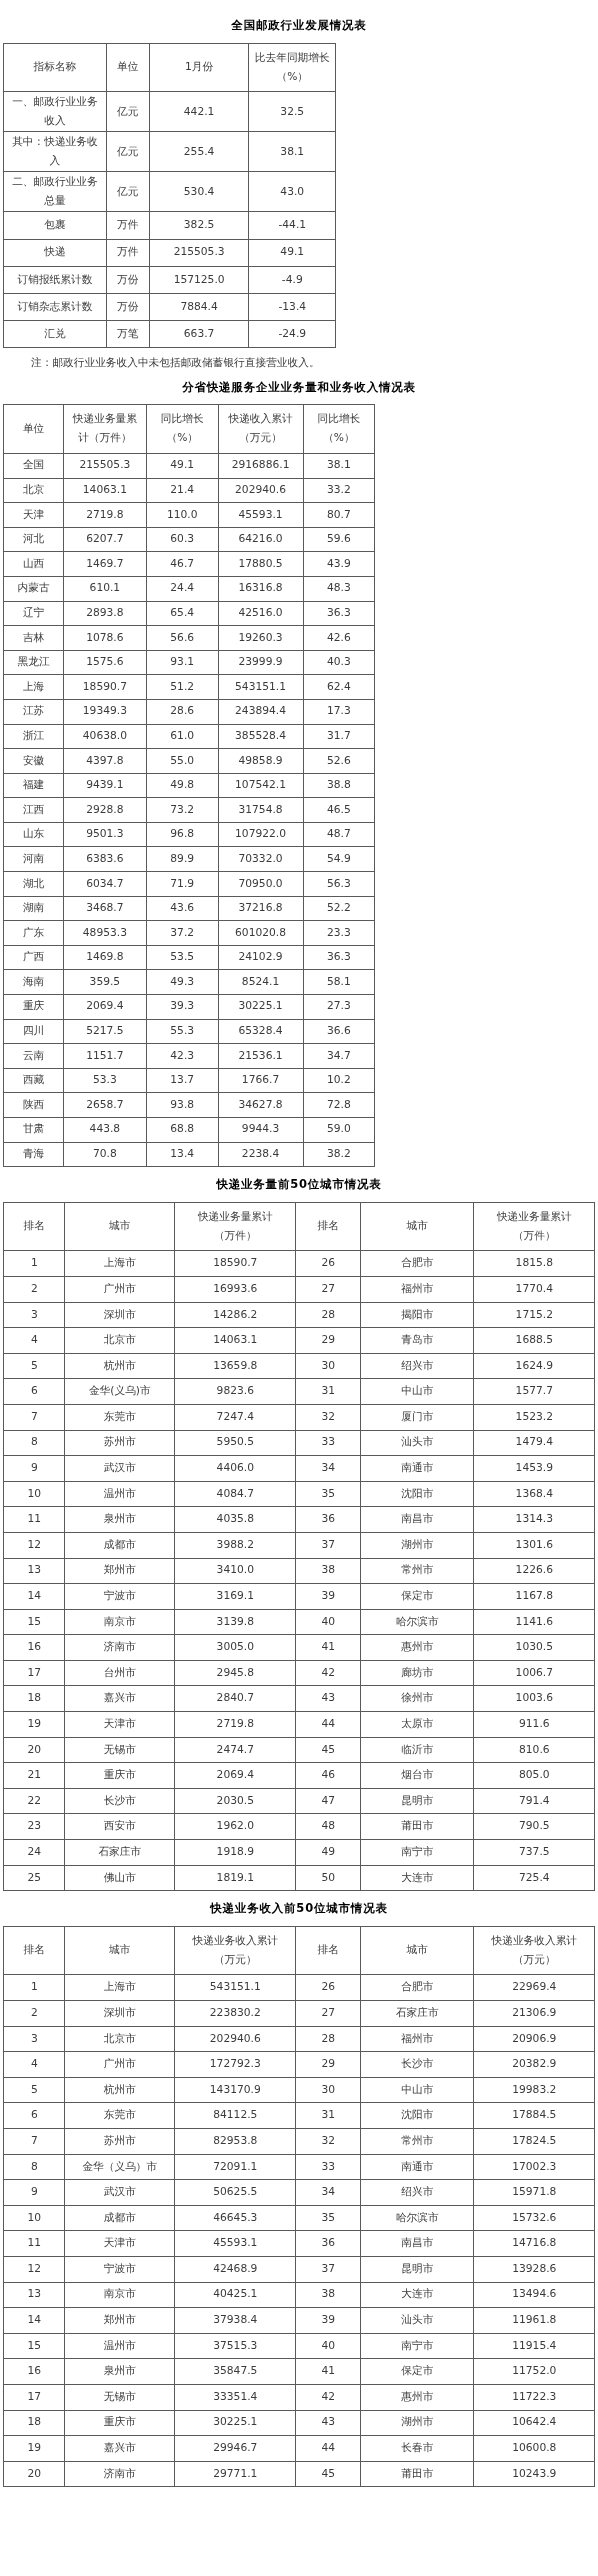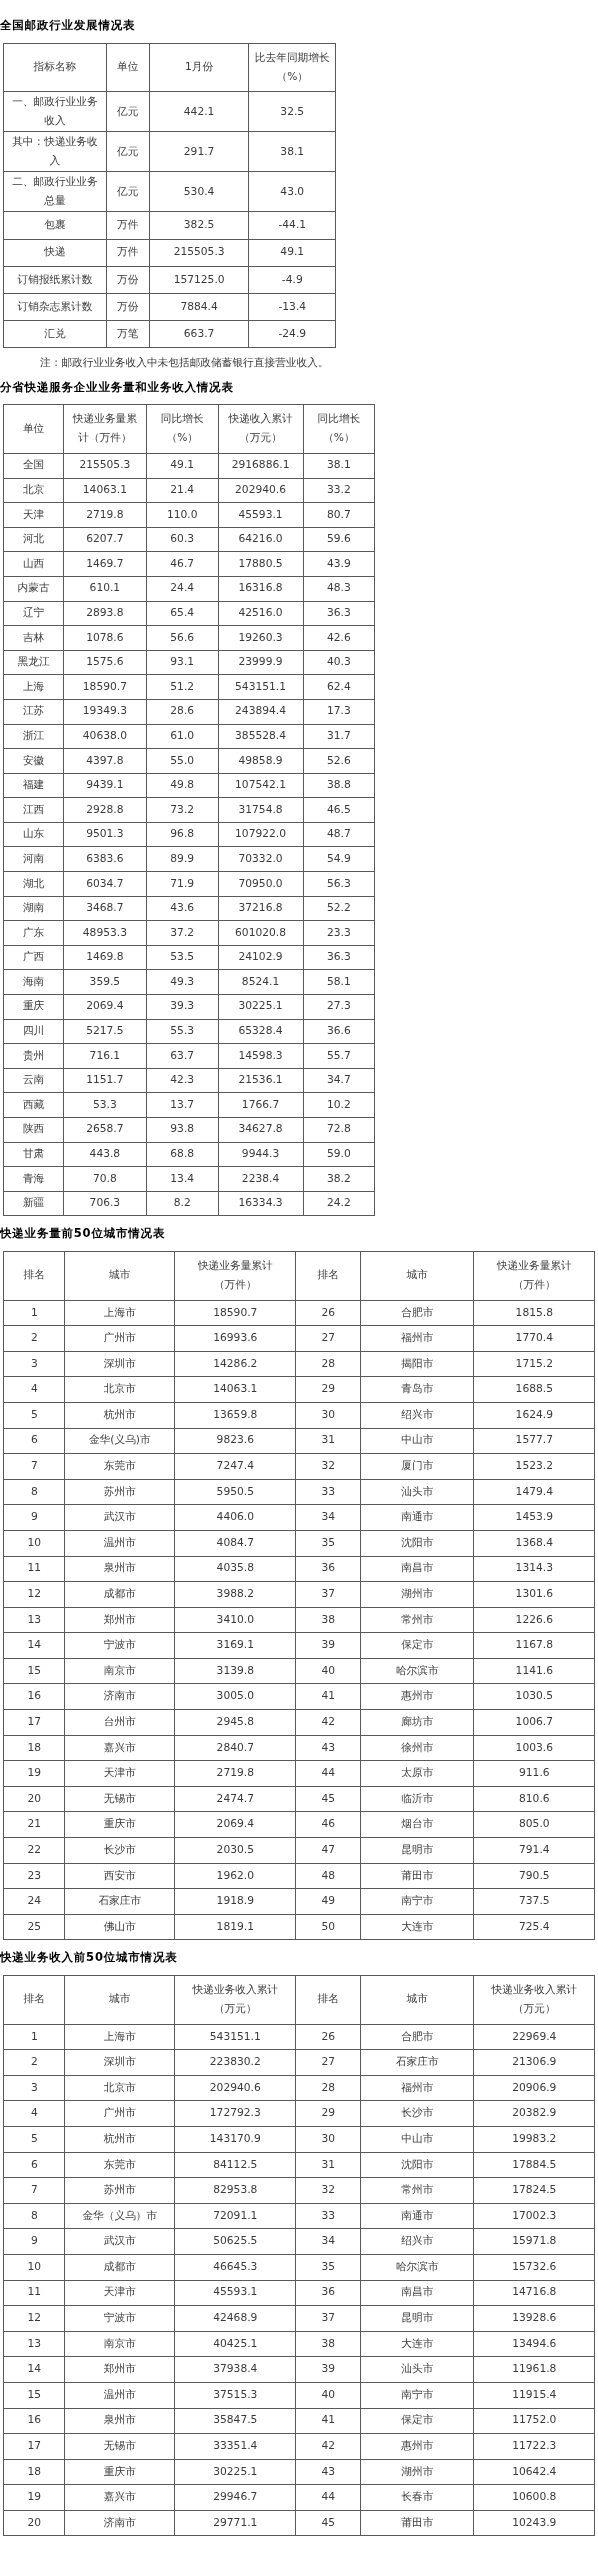--- a/index.html
+++ b/index.html
@@ -4,21 +4,21 @@
 <style>
   html,body{margin:0;padding:0;background:#ffffff;}
   body{
     width:598px;
     font-family:"DejaVu Sans","Liberation Sans",sans-serif;
     color:#3a3a3a;
     -webkit-font-smoothing:none;
   }
   .page{width:598px;padding-top:8.2px;}
   .tbl-title{
-    text-align:left;
+    text-align:center;
     font-size:11.5px;
     font-weight:bold;
     color:#000;
     margin:9.8px 0 9.8px 0;
     letter-spacing:0.8px;
   }
   table{
     border-collapse:collapse;
     table-layout:fixed;
     margin-left:3.3px;
@@ -44,21 +44,21 @@
   .t2 th{height:46px;}
   .t2 td{height:22px;}
   
   .t50{width:526px;}
   .t50 th{height:46px;}
   .t50 td{height:23px;}
   .note{
     font-size:10.7px;
     color:#3a3a3a;
     margin:7.4px 0 4.9px 0;
-    padding-left:40px;
+    padding-left:31px;
   }
 </style>
 </head>
 <body>
 
 <div class="page">
 
   <div class="tbl-title">全国邮政行业发展情况表</div>
   <table class="t1">
     <colgroup>
@@ -81,21 +81,21 @@
           <td>一、邮政行业业务
 收入</td>
           <td>亿元</td>
           <td>442.1</td>
           <td>32.5</td>
         </tr>
         <tr>
           <td>其中：快递业务收
 入</td>
           <td>亿元</td>
-          <td>291.7</td>
+          <td>255.4</td>
           <td>38.1</td>
         </tr>
         <tr>
           <td>二、邮政行业业务
 总量</td>
           <td>亿元</td>
           <td>530.4</td>
           <td>43.0</td>
         </tr>
         <tr>
@@ -317,27 +317,20 @@
           <td>27.3</td>
         </tr>
         <tr>
           <td>四川</td>
           <td>5217.5</td>
           <td>55.3</td>
           <td>65328.4</td>
           <td>36.6</td>
         </tr>
         <tr>
-          <td>贵州</td>
-          <td>716.1</td>
-          <td>63.7</td>
-          <td>14598.3</td>
-          <td>55.7</td>
-        </tr>
-        <tr>
           <td>云南</td>
           <td>1151.7</td>
           <td>42.3</td>
           <td>21536.1</td>
           <td>34.7</td>
         </tr>
         <tr>
           <td>西藏</td>
           <td>53.3</td>
           <td>13.7</td>
@@ -357,27 +350,20 @@
           <td>68.8</td>
           <td>9944.3</td>
           <td>59.0</td>
         </tr>
         <tr>
           <td>青海</td>
           <td>70.8</td>
           <td>13.4</td>
           <td>2238.4</td>
           <td>38.2</td>
-        </tr>
-        <tr>
-          <td>新疆</td>
-          <td>706.3</td>
-          <td>8.2</td>
-          <td>16334.3</td>
-          <td>24.2</td>
         </tr>
       </tbody>
   </table>
 
   <div class="tbl-title">快递业务量前50位城市情况表</div>
   <table class="t50">
     <colgroup>
       <col style="width:61px">
         <col style="width:110px">
         <col style="width:121px">

